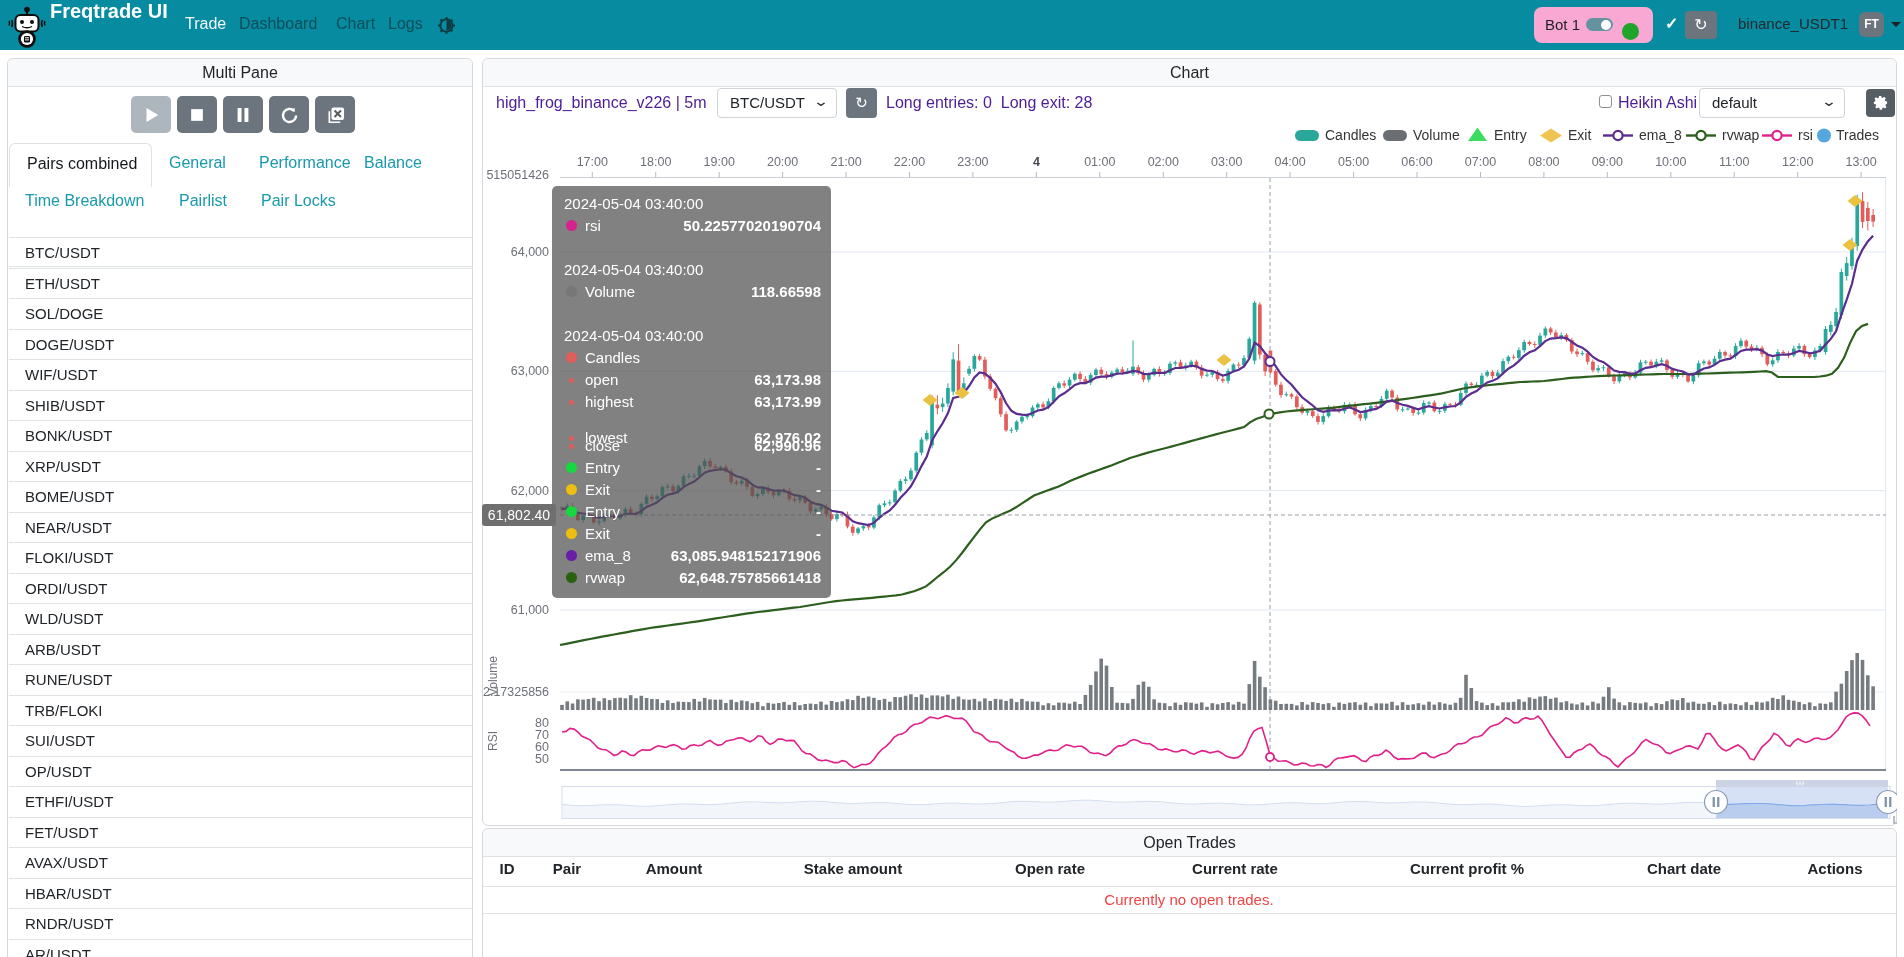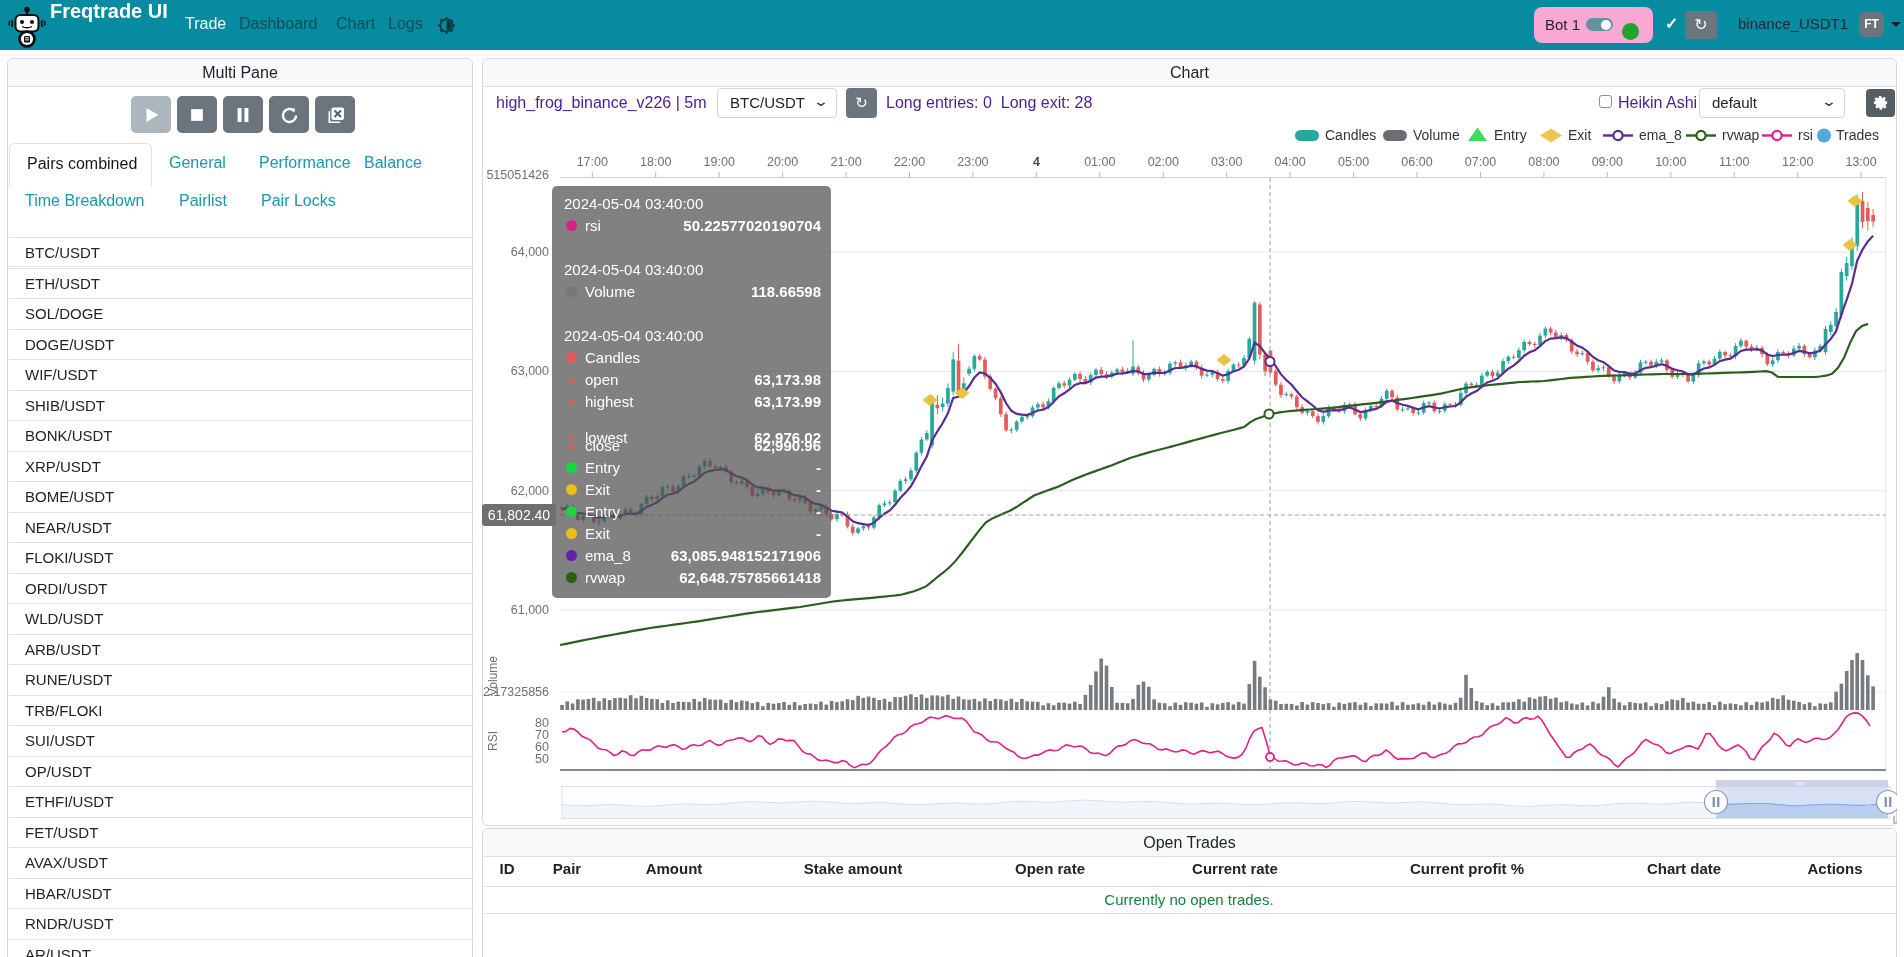--- a/index.html
+++ b/index.html
@@ -200,21 +200,21 @@
 <span class="th" style="left:507px;transform:translateX(-50%)">ID</span>
 <span class="th" style="left:567px;transform:translateX(-50%)">Pair</span>
 <span class="th" style="left:674px;transform:translateX(-50%)">Amount</span>
 <span class="th" style="left:853px;transform:translateX(-50%)">Stake amount</span>
 <span class="th" style="left:1050px;transform:translateX(-50%)">Open rate</span>
 <span class="th" style="left:1235px;transform:translateX(-50%)">Current rate</span>
 <span class="th" style="left:1467px;transform:translateX(-50%)">Current profit %</span>
 <span class="th" style="left:1684px;transform:translateX(-50%)">Chart date</span>
 <span class="th" style="left:1835px;transform:translateX(-50%)">Actions</span>
 <div class="abs" style="left:483px;top:886px;width:1413px;border-top:1px solid #dee2e6"></div>
-<span class="abs" style="left:1189px;top:891px;font-size:15px;color:#15803d;transform:translateX(-50%)">Currently no open trades.</span>
+<span class="abs" style="left:1189px;top:891px;font-size:15px;color:#ef4444;transform:translateX(-50%)">Currently no open trades.</span>
 <div class="abs" style="left:483px;top:913px;width:1413px;border-top:1px solid #dee2e6"></div>
 <svg xmlns="http://www.w3.org/2000/svg" width="1415" height="681" viewBox="482 145 1415 681" style="position:absolute;left:482px;top:145px;font-family:'Liberation Sans',sans-serif">
     <line x1="560" y1="252" x2="1886" y2="252" stroke="#e2e7f1" stroke-width="1"></line>
     <line x1="560" y1="371.3" x2="1886" y2="371.3" stroke="#e2e7f1" stroke-width="1"></line>
     <line x1="560" y1="490.7" x2="1886" y2="490.7" stroke="#e2e7f1" stroke-width="1"></line>
     <line x1="560" y1="610" x2="1886" y2="610" stroke="#e2e7f1" stroke-width="1"></line>
     <line x1="560" y1="692" x2="1886" y2="692" stroke="#ebedf3" stroke-width="1"></line>
     <line x1="1885.5" y1="178" x2="1885.5" y2="770" stroke="#e2e7f1" stroke-width="1"></line>
     <line x1="560" y1="177.5" x2="1886" y2="177.5" stroke="#ccd0d9" stroke-width="1"></line>
     <line x1="592.3" y1="172" x2="592.3" y2="177.5" stroke="#b6bac3" stroke-width="1"></line>

